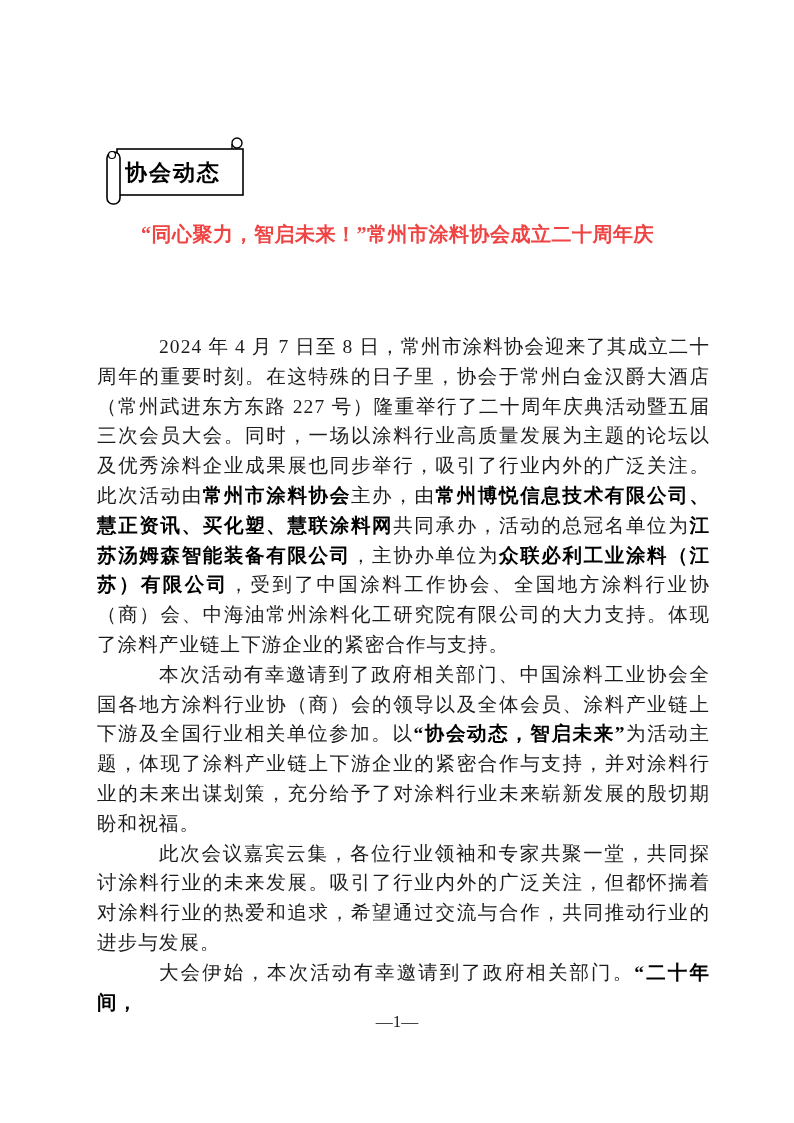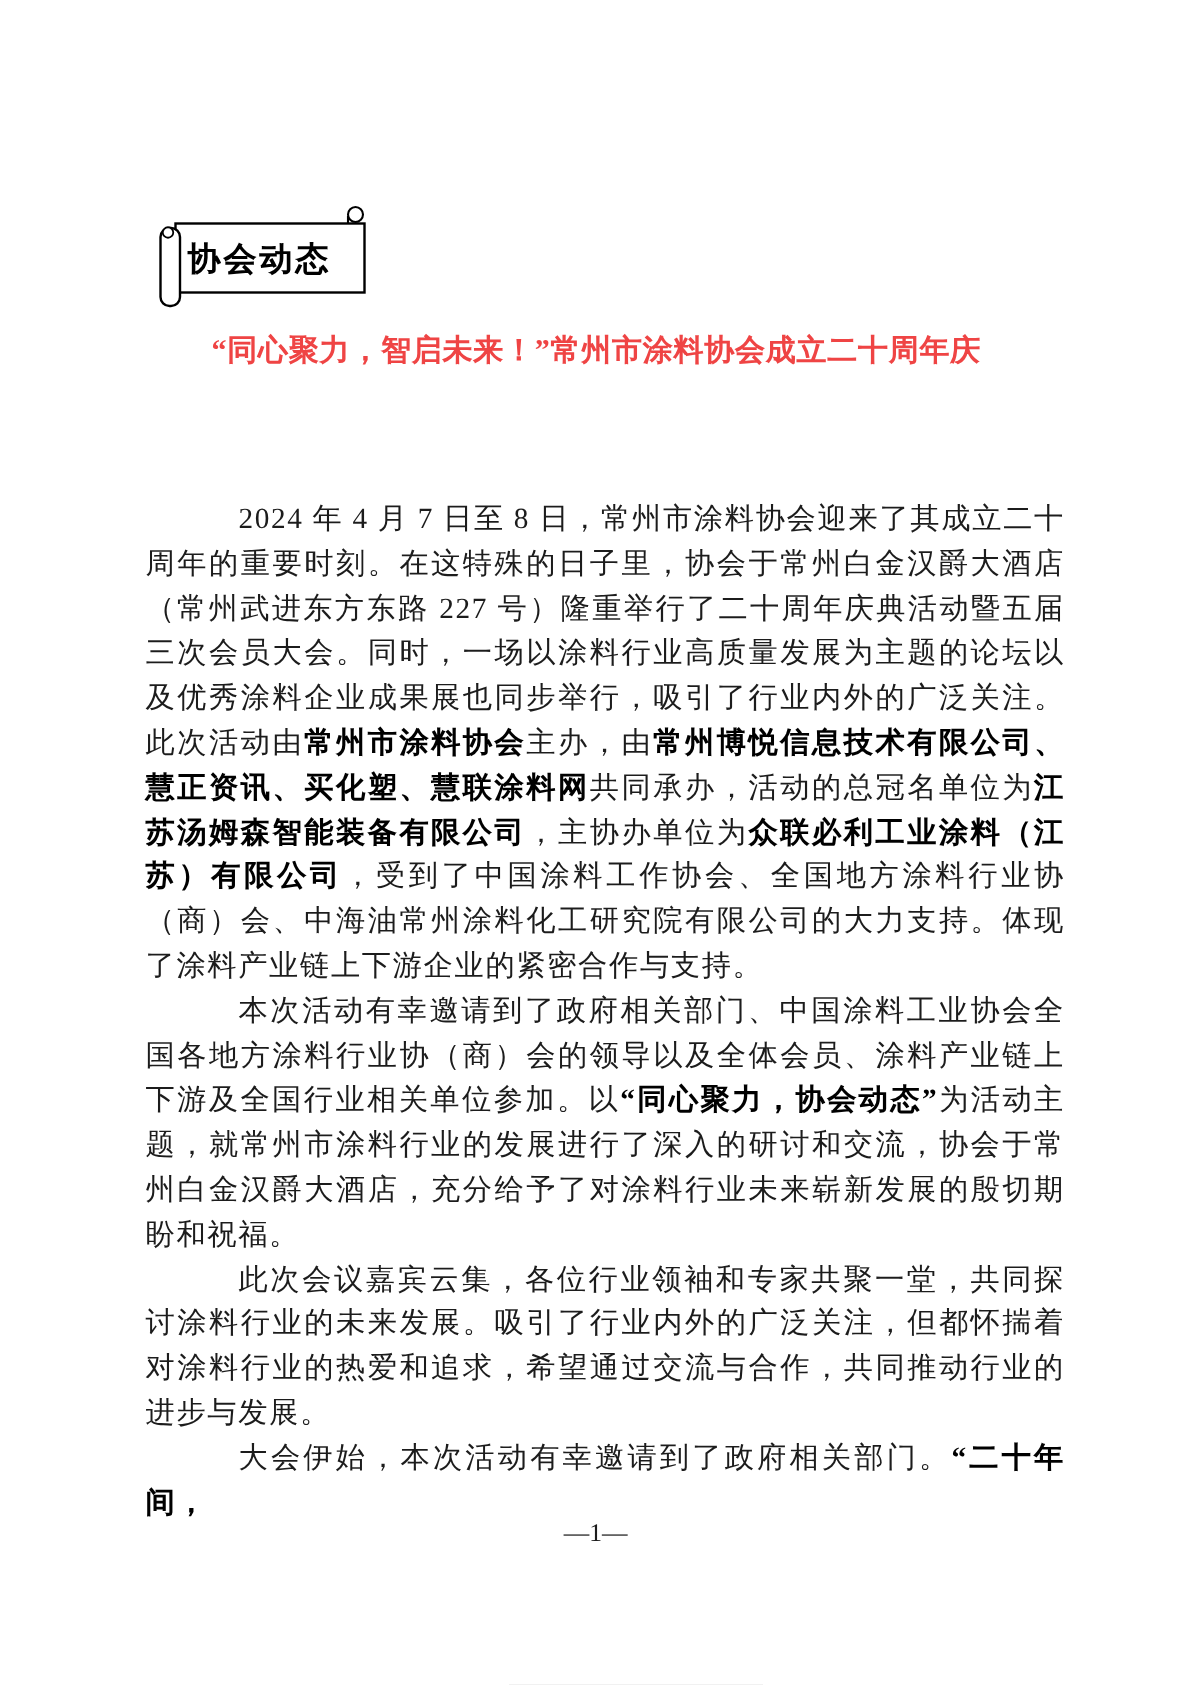--- a/index.html
+++ b/index.html
@@ -95,20 +95,20 @@
     </svg>
     <div class="badge-label">协会动态</div>
   </div>
 
   <div class="title-block">
     <div class="title-line">“同心聚力，智启未来！”常州市涂料协会成立二十周年庆</div>
   </div>
 
   <div class="doc-body">
       <p class="para"><span class="">2024 年 4 月 7 日至 8 日，常州市涂料协会迎来了其成立二十周年的重要时刻。在这特殊的日子里，协会于常州白金汉爵大酒店（常州武进东方东路 227 号）隆重举行了二十周年庆典活动暨五届三次会员大会。同时，一场以涂料行业高质量发展为主题的论坛以及优秀涂料企业成果展也同步举行，吸引了行业内外的广泛关注。此次活动由</span><span class="bold">常州市涂料协会</span><span class="">主办，由</span><span class="bold">常州博悦信息技术有限公司、慧正资讯、买化塑、慧联涂料网</span><span class="">共同承办，活动的总冠名单位为</span><span class="bold">江苏汤姆森智能装备有限公司</span><span class="">，主协办单位为</span><span class="bold">众联必利工业涂料（江苏）有限公司</span><span class="">，受到了中国涂料工作协会、全国地方涂料行业协（商）会、中海油常州涂料化工研究院有限公司的大力支持。体现了涂料产业链上下游企业的紧密合作与支持。</span></p>
-      <p class="para"><span class="">本次活动有幸邀请到了政府相关部门、中国涂料工业协会全国各地方涂料行业协（商）会的领导以及全体会员、涂料产业链上下游及全国行业相关单位参加。以</span><span class="bold">“同心聚力，协会动态”</span><span class="">为活动主题，就常州市涂料行业的发展进行了深入的研讨和交流，协会于常州白金汉爵大酒店，充分给予了对涂料行业未来崭新发展的殷切期盼和祝福。</span></p>
+      <p class="para"><span class="">本次活动有幸邀请到了政府相关部门、中国涂料工业协会全国各地方涂料行业协（商）会的领导以及全体会员、涂料产业链上下游及全国行业相关单位参加。以</span><span class="bold">“协会动态，智启未来”</span><span class="">为活动主题，体现了涂料产业链上下游企业的紧密合作与支持，并对涂料行业的未来出谋划策，充分给予了对涂料行业未来崭新发展的殷切期盼和祝福。</span></p>
       <p class="para"><span class="">此次会议嘉宾云集，各位行业领袖和专家共聚一堂，共同探讨涂料行业的未来发展。吸引了行业内外的广泛关注，但都怀揣着对涂料行业的热爱和追求，希望通过交流与合作，共同推动行业的进步与发展。</span></p>
       <p class="para"><span class="">大会伊始，本次活动有幸邀请到了政府相关部门。</span><span class="bold">“二十年间，</span></p>
     </div>
 
   <div class="footer">—1—</div>
 
 </div>
 
 </body></html>

